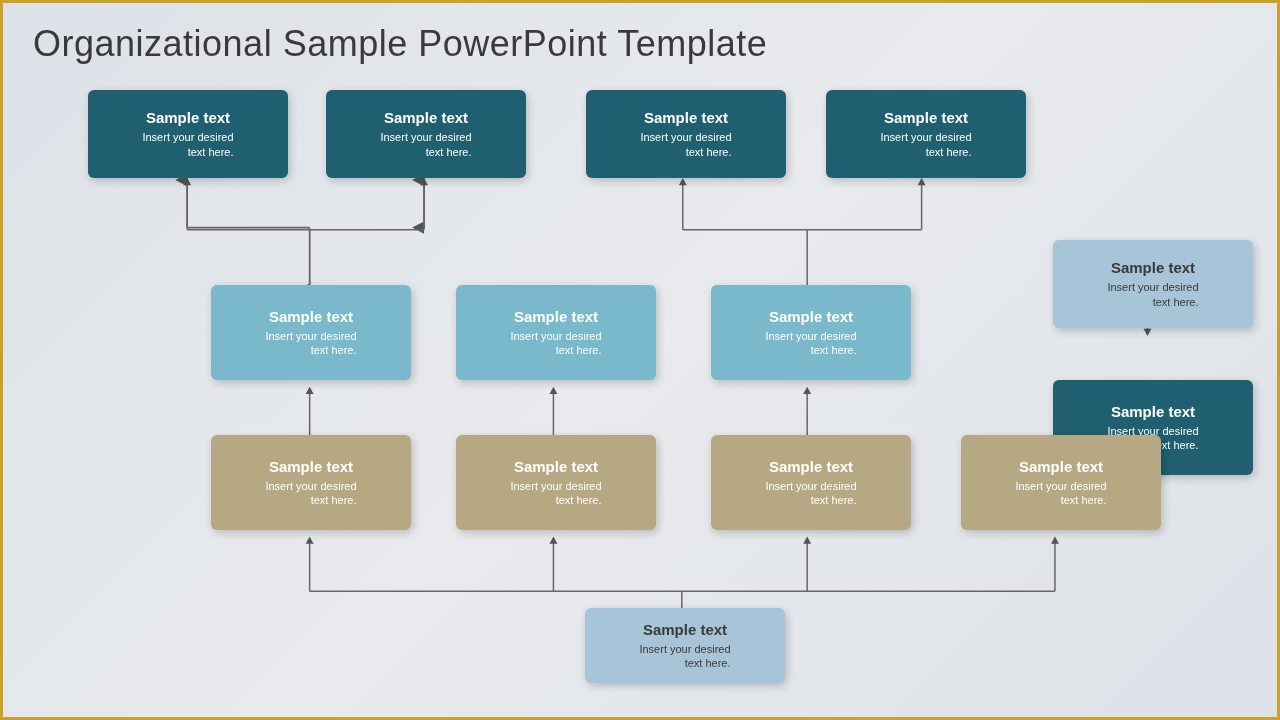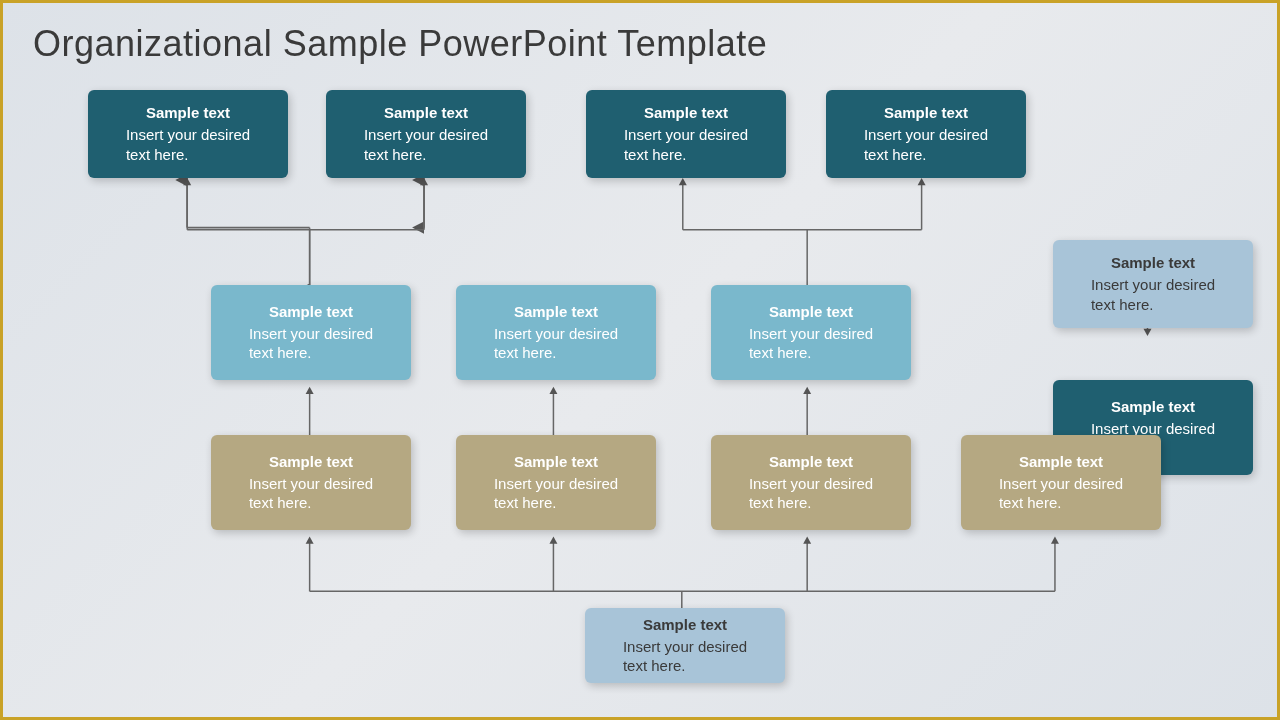--- a/index.html
+++ b/index.html
@@ -37,33 +37,33 @@
     }
 
     
     .box {
       position: absolute;
       border-radius: 6px;
       display: flex;
       flex-direction: column;
       align-items: center;
       justify-content: center;
-      text-align: left;
+      text-align: right;
       padding: 4px 10px;
       box-shadow: 2px 3px 8px rgba(0,0,0,0.2);
     }
 
     .box-title {
       font-size: 15px;
       font-weight: 600;
       margin-bottom: 4px;
     }
 
     .box-sub {
-      font-size: 15px;
+      font-size: 11px;
       font-weight: 400;
       line-height: 1.3;
     }
 
     
     .box-dark-teal {
       background: #1f5f70;
       color: white;
     }
 

